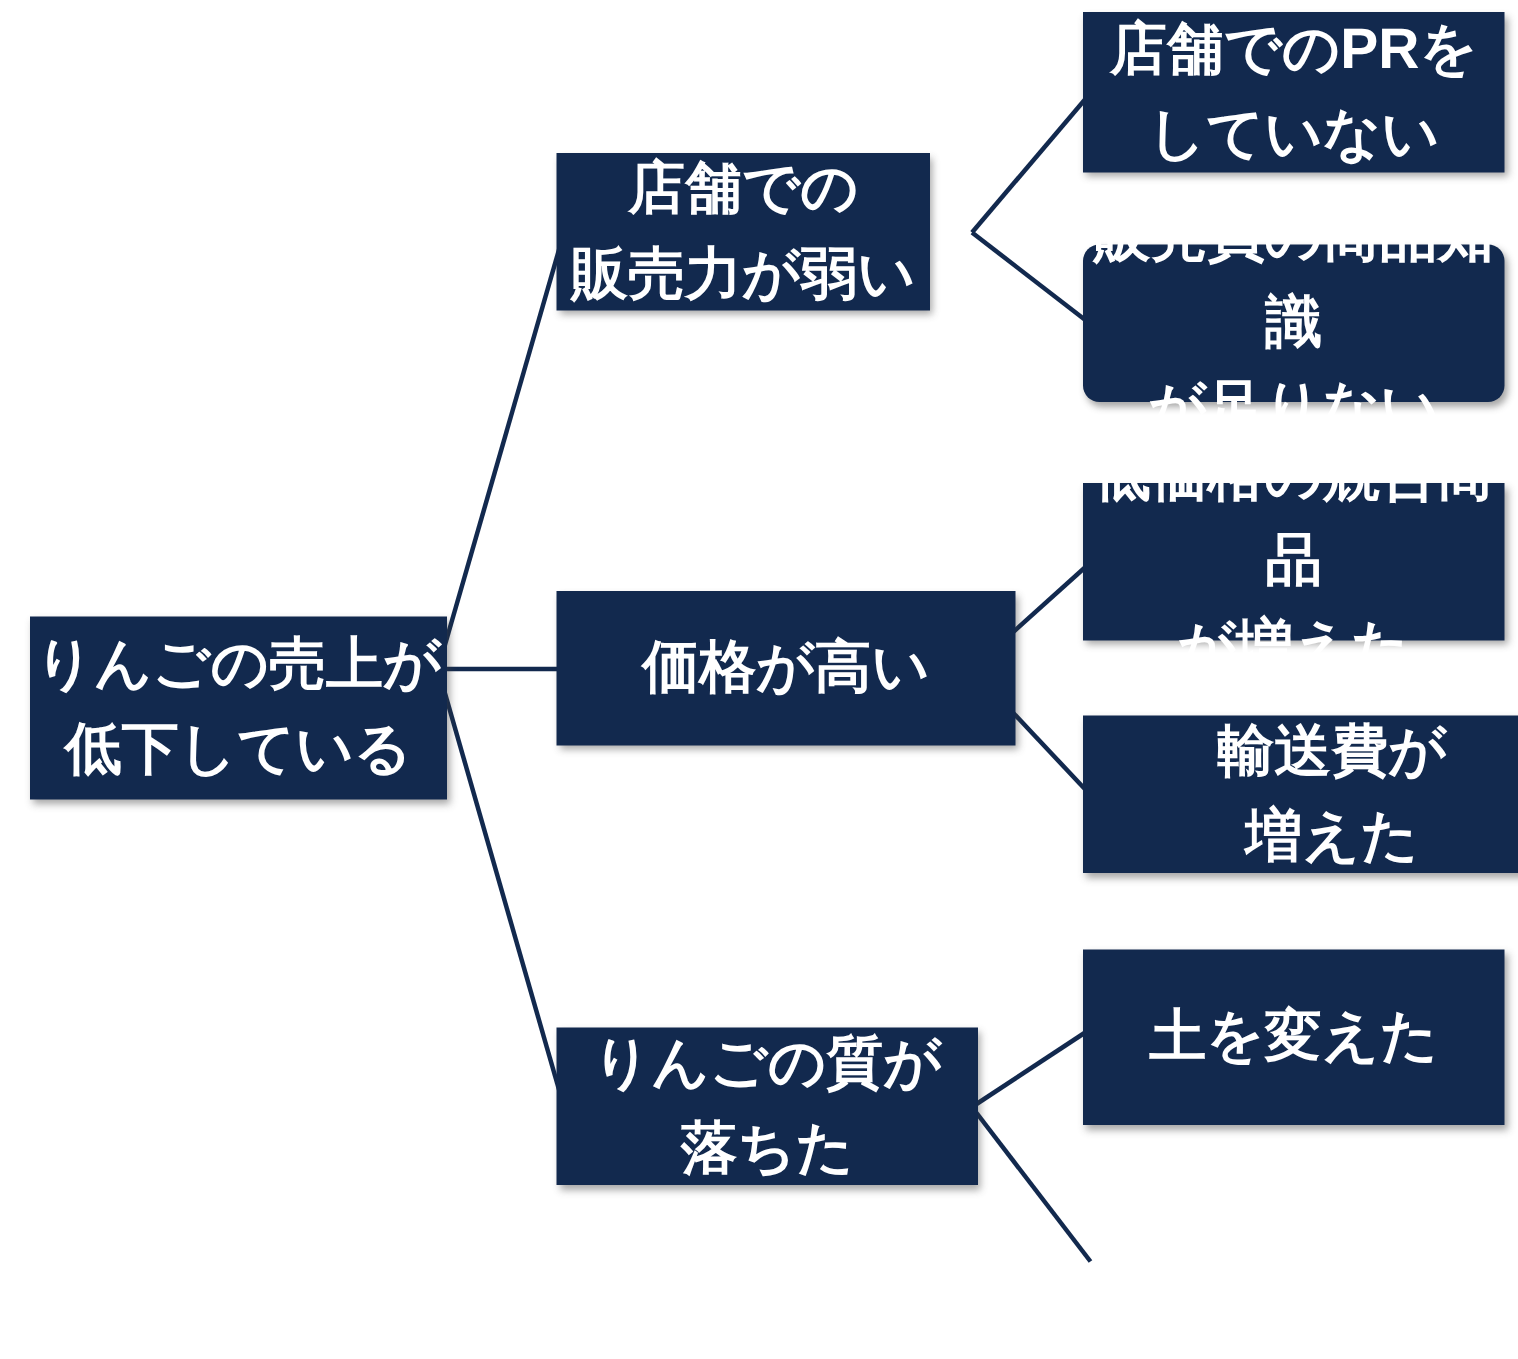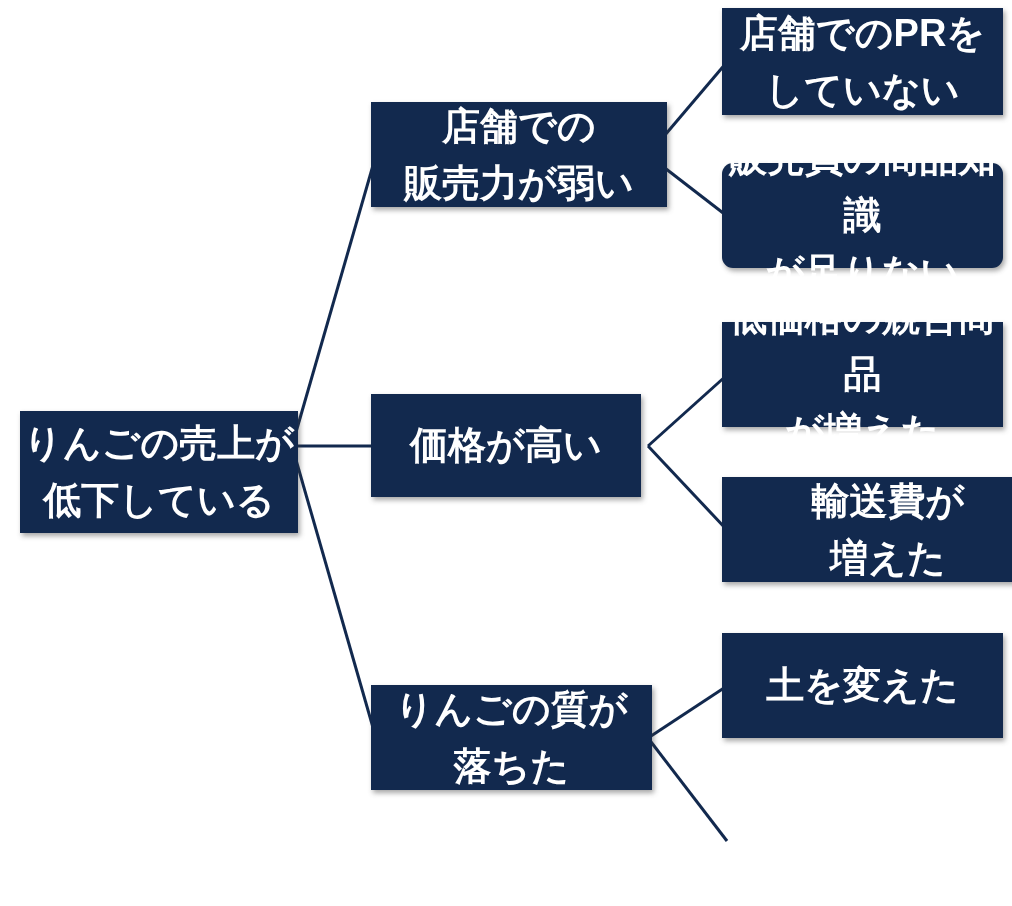--- a/index.html
+++ b/index.html
@@ -42,28 +42,28 @@
     justify-content: center;
     text-align: center;
     font-weight: 700;
     font-size: 38px;
     line-height: 1.5;
     white-space: pre-line;
     box-shadow: 2px 3px 5px rgba(60,60,60,0.45);
   }
   
   .n-root { left: 20px;  top: 411px; width: 278px; height: 122px; }
-  .n-b0   { left: 371px; top: 102px; width: 296px; height: 105px; }
-  .n-b1   { left: 371px; top: 394px; width: 270px; height: 103px; }
+  .n-b0   { left: 371px; top: 102px; width: 249px; height: 105px; }
+  .n-b1   { left: 371px; top: 394px; width: 306px; height: 103px; }
   .n-b2   { left: 371px; top: 685px; width: 281px; height: 105px; }
   .n-l00  { left: 722px; top: 8px;   width: 281px; height: 107px; }
   .n-l01  { left: 722px; top: 163px; width: 281px; height: 105px; border-radius: 11px; }
   .n-l10  { left: 722px; top: 322px; width: 281px; height: 105px; }
   .n-l11  { left: 722px; top: 477px; width: 332px; height: 105px; }
-  .n-l20  { left: 722px; top: 633px; width: 281px; height: 105px; }
+  .n-l20  { left: 722px; top: 633px; width: 281px; height: 117px; }
   .n-l21  { left: 722px; top: 788px; width: 281px; height: 106px; }
 </style>
 </head>
 <body>
 
 <div class="stage">
 
   <svg class="connector-layer" viewBox="0 0 1012 906" xmlns="http://www.w3.org/2000/svg">
 
     <line class="connector" x1="292" y1="446" x2="376" y2="155"></line>

